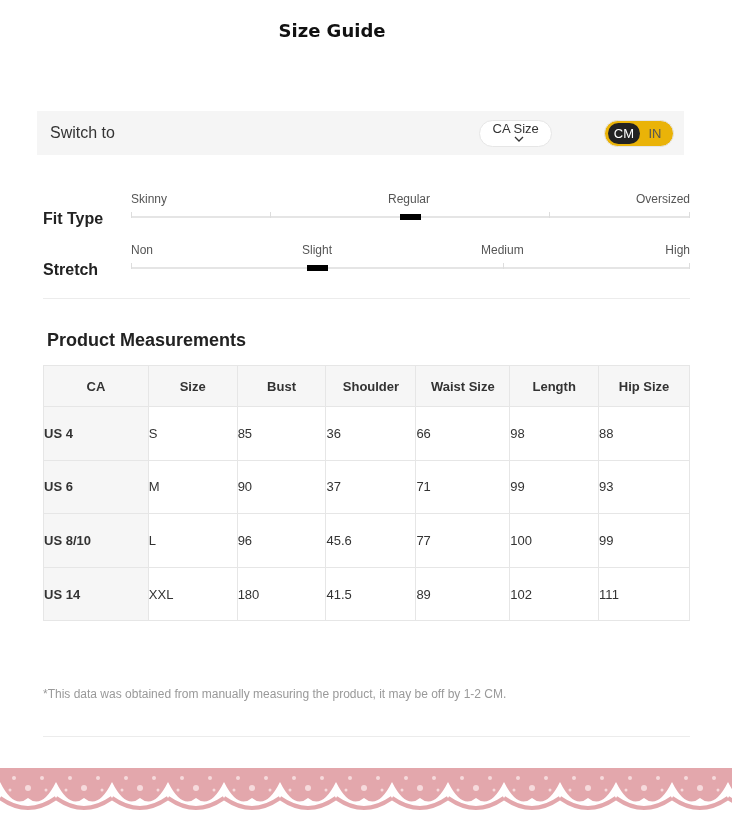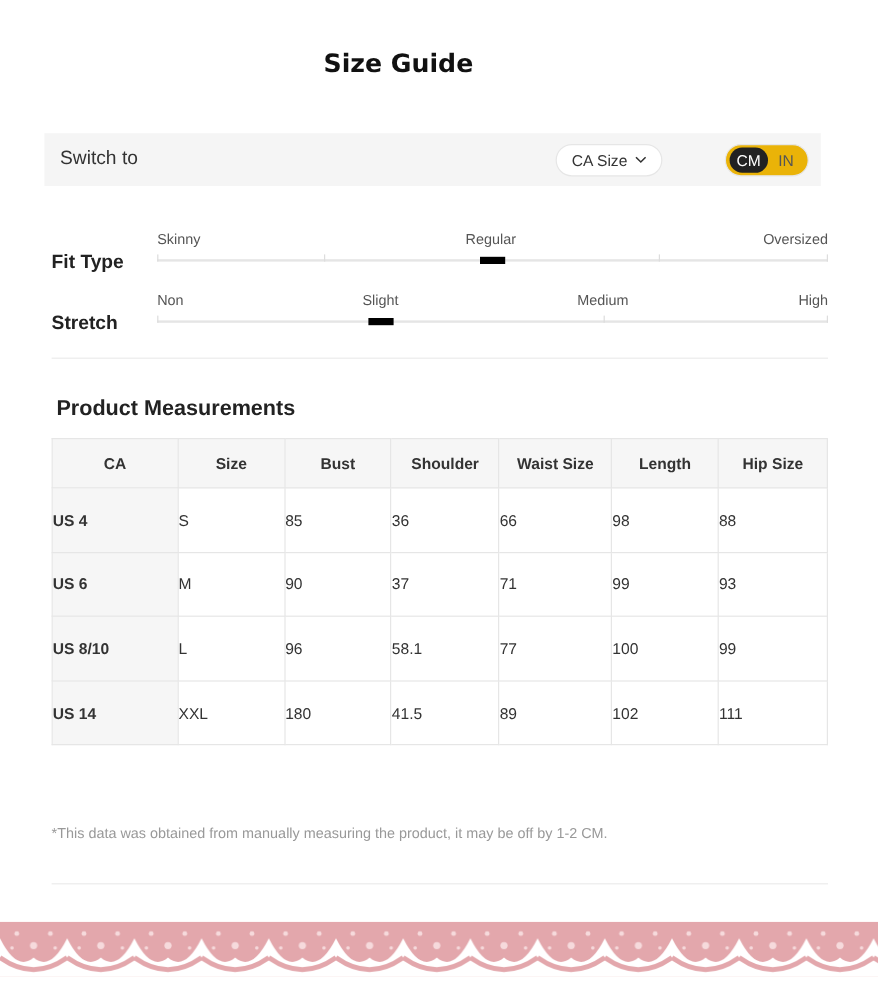--- a/index.html
+++ b/index.html
@@ -1,26 +1,26 @@
 <!DOCTYPE html>
 <html><head>
 <meta charset="utf-8">
 <style>
   * { box-sizing: border-box; margin: 0; padding: 0; }
   html, body { width: 732px; height: 821px; background: #fff; overflow: hidden; }
   body { font-family: "Liberation Sans", sans-serif; color: #222; position: relative; }
 
-  .title { position: absolute; top: 41px; left: 0; width: 664px; text-align: center;
-    font-family: "DejaVu Sans", sans-serif; font-weight: bold; font-size: 21px; color: #111; }
+  .title { position: absolute; top: 20px; left: 0; width: 664px; text-align: center;
+    font-family: "DejaVu Sans", sans-serif; font-weight: bold; font-size: 18px; color: #111; }
 
   .switch-bar { position: absolute; top: 111px; left: 37px; width: 647px; height: 44px;
     background: #f5f5f5; display: flex; align-items: center; padding: 0 10px 0 13px; gap: 36px; }
   .switch-label { font-size: 16px; color: #333; flex: 1; }
   .region-select { height: 27px; padding: 0 12px 0 13px; background: #fff; border: 1px solid #e6e6e6;
-    border-radius: 14px; display: flex; align-items: center; font-size: 13px; color: #333; margin-right: 16px; }
+    border-radius: 14px; display: flex; align-items: center; font-size: 13px; color: #333; margin-right: 16px; flex-direction: column; }
   .region-select svg { margin-left: 6px; }
   .unit-toggle { height: 27px; background: #eab308; border: 1px solid #e6e6e6; border-radius: 14px;
     display: flex; align-items: center; padding: 0 3px; }
   .unit-btn { height: 21px; min-width: 30px; border-radius: 11px; font-size: 13px; display: flex;
     align-items: center; justify-content: center; padding: 0 6px; color: #555; }
   .unit-btn.active { background: #222; color: #fff; }
 
   .scale-row { position: absolute; left: 43px; width: 647px; height: 40px; }
   .scale-label { position: absolute; left: 0; bottom: 4px; font-size: 16px; font-weight: bold; color: #222; }
   .scale-track { position: absolute; left: 88px; right: 0; bottom: 14px; height: 2px; background: #e5e5e5; }
@@ -129,21 +129,21 @@
       <td>90</td>
       <td>37</td>
       <td>71</td>
       <td>99</td>
       <td>93</td>
     </tr>
     <tr>
       <td class="first">US 8/10</td>
       <td>L</td>
       <td>96</td>
-      <td>58.1</td>
+      <td>45.6</td>
       <td>77</td>
       <td>100</td>
       <td>99</td>
     </tr>
     <tr>
       <td class="first">US 14</td>
       <td>XXL</td>
       <td>180</td>
       <td>41.5</td>
       <td>89</td>

